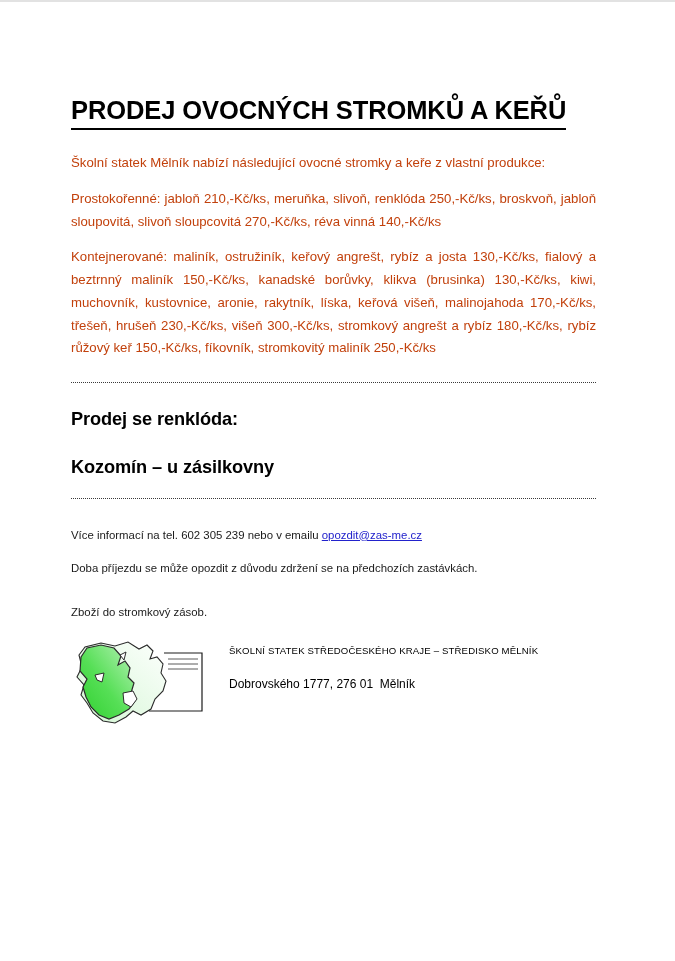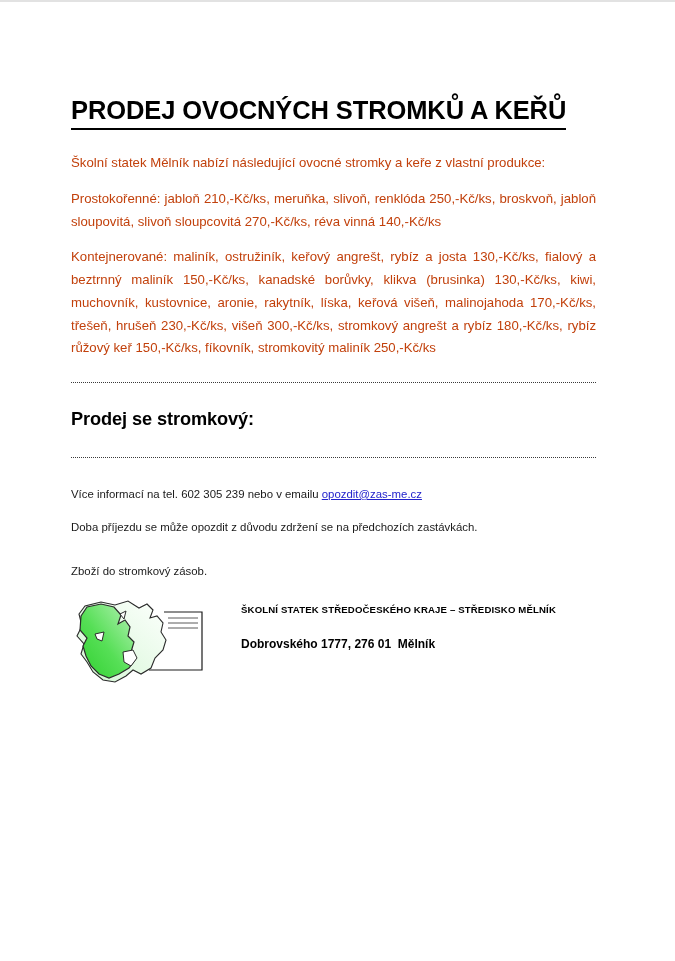--- a/index.html
+++ b/index.html
@@ -92,22 +92,21 @@
     width: 150px;
     height: 92px;
     flex: 0 0 150px;
     position: relative;
   }
   .logo-wrap svg {
     display: block;
   }
   .org-info {
     padding-top: 8px;
-    margin-left: 20px;
-    font-weight: bold;
+    margin-left: 8px;
   }
   .org-name {
     font-size: 9.6px;
     letter-spacing: 0.15px;
     line-height: 1.3;
     margin: 0 0 20px 0;
     white-space: nowrap;
   }
   .org-address {
     font-size: 12px;
@@ -126,23 +125,24 @@
   <h1 class="doc-title">PRODEJ OVOCNÝCH STROMKŮ A KEŘŮ</h1>
 
   <p class="body-para">Školní statek Mělník nabízí následující ovocné stromky a keře z vlastní produkce:</p>
 
   <p class="body-para">Prostokořenné: jabloň 210,-Kč/ks, meruňka, slivoň, renklóda 250,-Kč/ks, broskvoň, jabloň sloupovitá, slivoň sloupcovitá 270,-Kč/ks, réva vinná 140,-Kč/ks</p>
 
   <p class="body-para">Kontejnerované: maliník, ostružiník, keřový angrešt, rybíz a josta 130,-Kč/ks, fialový a beztrnný maliník 150,-Kč/ks, kanadské borůvky, klikva (brusinka) 130,-Kč/ks, kiwi, muchovník, kustovnice, aronie, rakytník, líska, keřová višeň, malinojahoda 170,-Kč/ks, třešeň, hrušeň 230,-Kč/ks, višeň 300,-Kč/ks, stromkový angrešt a rybíz 180,-Kč/ks, rybíz růžový keř 150,-Kč/ks, fíkovník, stromkovitý maliník 250,-Kč/ks</p>
 
   <hr class="rule">
 
-  <p class="event-line">Prodej se stromkový:</p>
+  <p class="event-line">Prodej se renklóda:</p>
 
 
+  <p class="event-line last">Kozomín – u zásilkovny</p>
 
   <hr class="rule second">
 
   <p class="note">
     <span>Více informací na tel. 602 305 239 nebo v emailu </span><a class="email-link" href="#">opozdit@zas-me.cz</a>
   </p>
 
   <p class="note tight">Doba příjezdu se může opozdit z důvodu zdržení se na předchozích zastávkách.</p>
 
   <p class="note">Zboží do stromkový zásob.</p>

